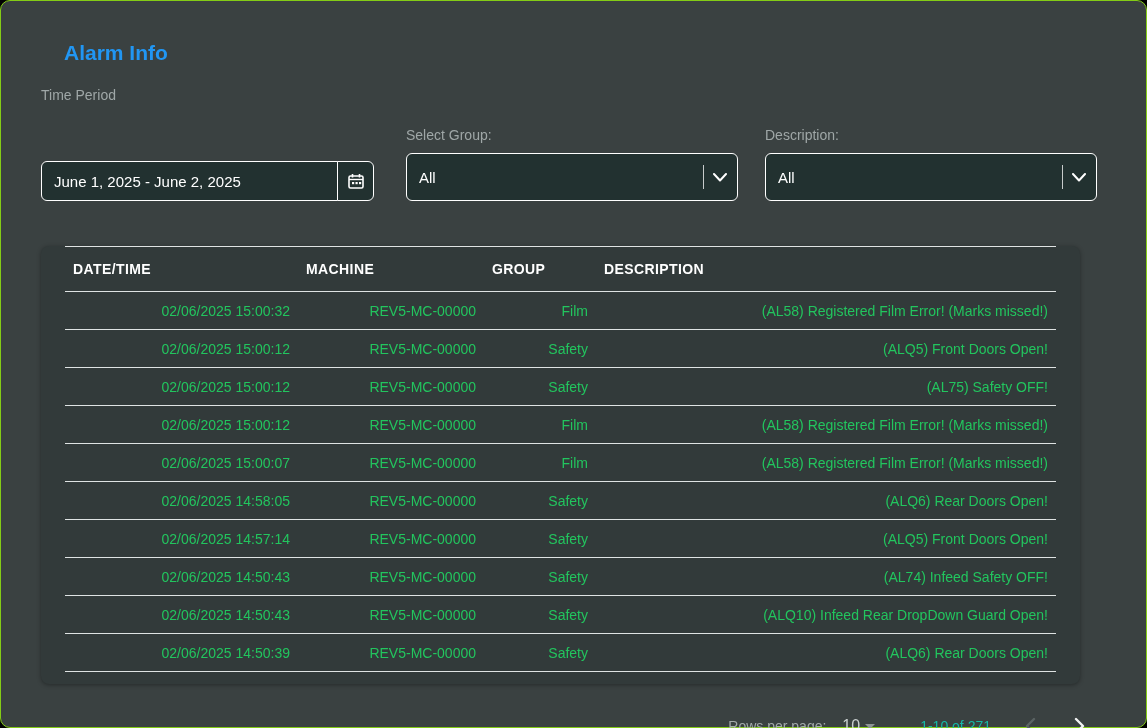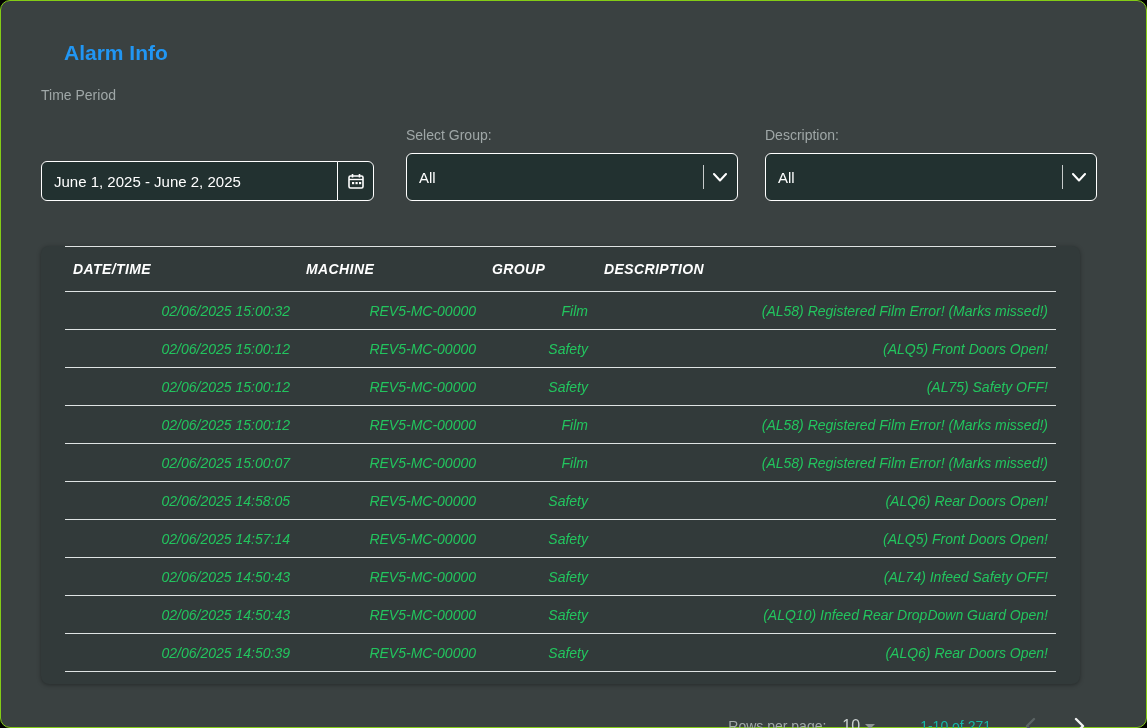--- a/index.html
+++ b/index.html
@@ -76,21 +76,20 @@
     margin-right: 9px;
   }
   
   .table-card {
     margin-top: 45px;
     width: 1039px;
     background: #323a3a;
     border-radius: 8px;
     padding: 0 24px 12px 24px;
     box-shadow: 0 1px 4px rgba(0,0,0,0.35);
-    font-style: italic;
   }
   table { width: 100%; border-collapse: collapse; }
   thead th {
     color: #ffffff;
     font-size: 14px;
     font-weight: 700;
     letter-spacing: 0.4px;
     text-align: left;
     height: 45px;
     padding: 0 8px;

